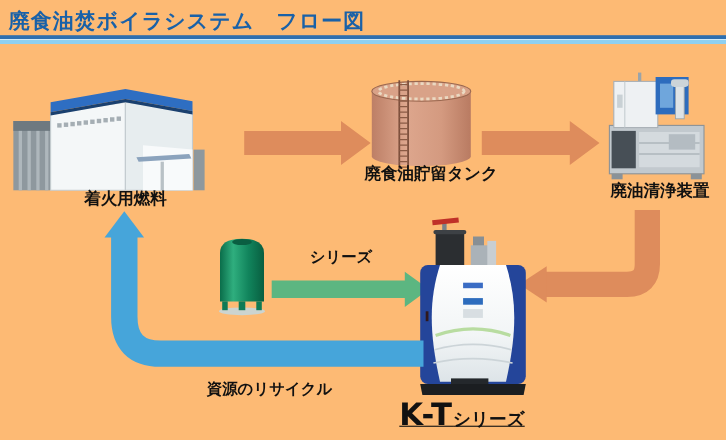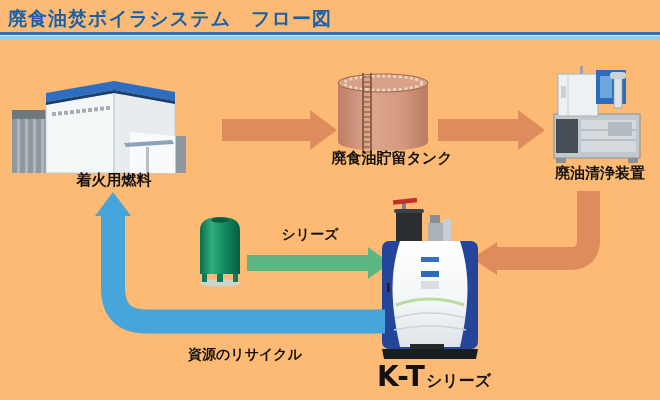--- a/index.html
+++ b/index.html
@@ -16,22 +16,22 @@
   .node-label{
     position:absolute;font-size:15px;font-weight:bold;color:#111;
     text-align:center;white-space:nowrap;line-height:1.1;
   }
   .flow-label{
     position:absolute;font-size:14px;font-weight:bold;color:#111;
     text-align:center;white-space:nowrap;line-height:1.1;
   }
   .abs{position:absolute;}
   .boiler-label{
-    position:absolute;left:366px;top:360px;width:136px;text-align:center;
-    color:#111;white-space:nowrap;
+    position:absolute;left:352px;top:360px;width:136px;text-align:center;
+    color:#111;white-space:nowrap;text-decoration:underline;
   }
   .boiler-label .kt{font-size:28px;font-weight:bold;letter-spacing:1px;}
   .boiler-label .series{font-size:16px;font-weight:bold;}
 </style>
 </head>
 <body>
 
 <div class="canvas">
 
   <h1 class="page-title">廃食油焚ボイラシステム　フロー図</h1>

